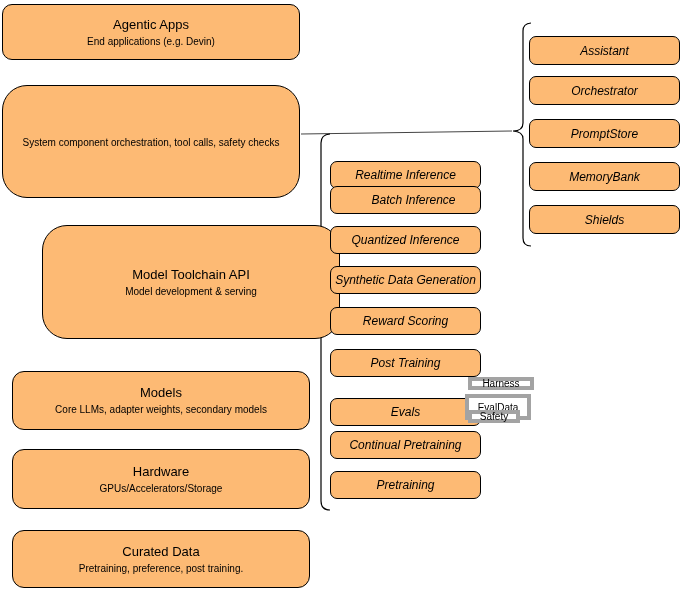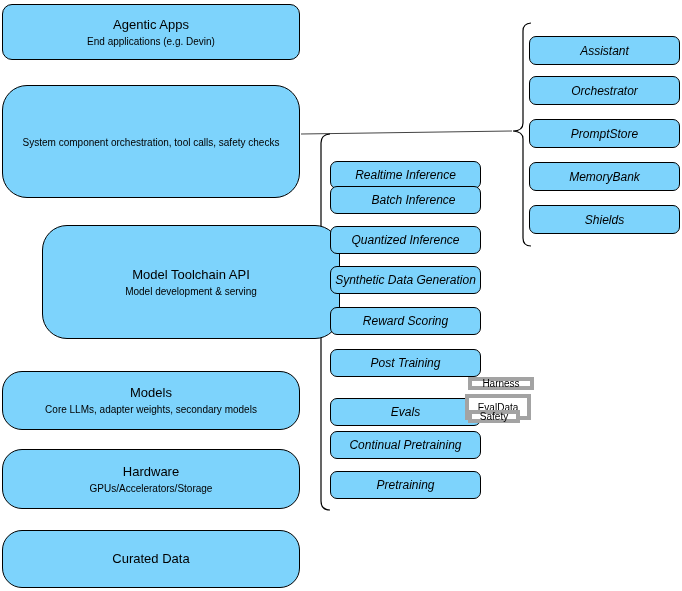--- a/index.html
+++ b/index.html
@@ -19,21 +19,21 @@
   #connector-layer {
     position: absolute;
     left: 0;
     top: 0;
     z-index: 0;
   }
   .node {
     position: absolute;
     box-sizing: border-box;
     border: 1px solid #000000;
-    background: #7dd3fc;
+    background: #fdba74;
     display: flex;
     flex-direction: column;
     align-items: center;
     justify-content: center;
     text-align: center;
     z-index: 1;
   }
   .node .title {
     font-size: 13px;
     line-height: 16px;
@@ -43,21 +43,21 @@
     font-size: 10px;
     line-height: 13px;
     margin-top: 2px;
     white-space: nowrap;
   }
   .stack-node {
     left: 2px;
     width: 298px;
   }
   .r10 { border-radius: 10px; }
-  .r12 { border-radius: 20px; }
+  .r12 { border-radius: 12px; margin-left: 10px; }
   .r25 { border-radius: 25px; }
   .mid-node {
     left: 330px;
     width: 151px;
     height: 28px;
     border-radius: 7px;
   }
   .mid-node .label, .right-node .label {
     font-size: 12px;
     line-height: 14px;
@@ -115,20 +115,21 @@
     <div class="subtitle">Core LLMs, adapter weights, secondary models</div>
   </div>
 
   <div class="node stack-node r12" style="top:449px;height:60px;">
     <div class="title">Hardware</div>
     <div class="subtitle">GPUs/Accelerators/Storage</div>
   </div>
 
   <div class="node stack-node r12" style="top:530px;height:58px;">
     <div class="title">Curated Data</div>
+    <div class="subtitle">Pretraining, preference, post training.</div>
   </div>
 
   <div class="node mid-node" style="top:161px;">
     <div class="label">Realtime Inference</div>
   </div>
   <div class="node mid-node" style="top:186px;padding-left:16px;">
     <div class="label">Batch Inference</div>
   </div>
   <div class="node mid-node" style="top:226px;">
     <div class="label">Quantized Inference</div>

